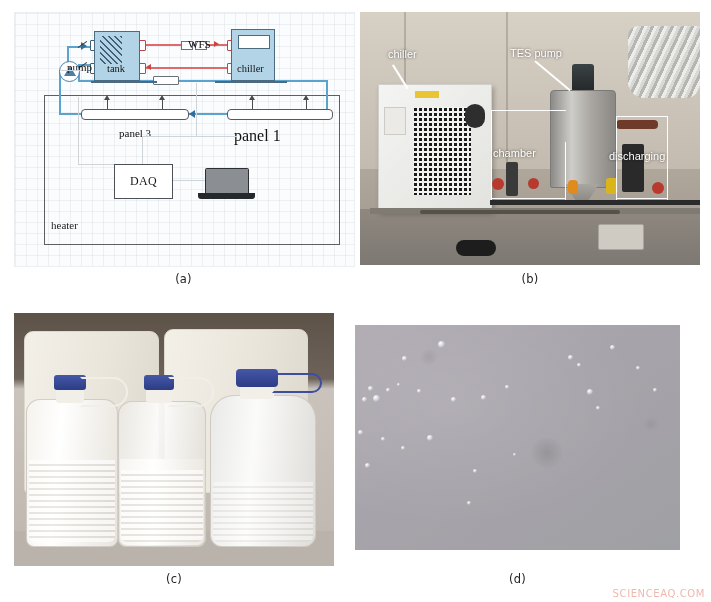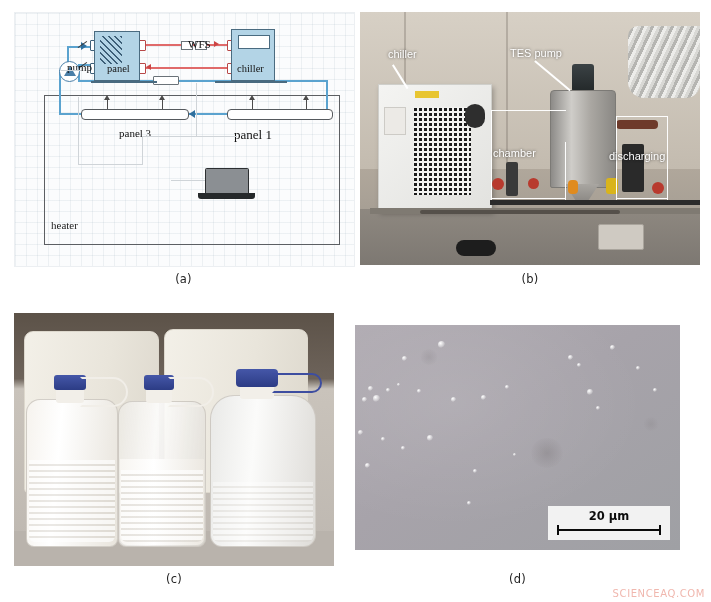--- a/index.html
+++ b/index.html
@@ -59,21 +59,21 @@
   .chiller-label{position:absolute;left:222px;top:50px;font-size:10.5px;color:#141414;}
   .chiller-base{
     position:absolute;left:200px;top:68px;width:72px;height:2px;background:#4a6b80;
   }
 
   .lbl{position:absolute;font-size:11px;color:#111;white-space:nowrap;}
   #lbl-rtd{left:80px;top:22px;}
   #lbl-wfs{left:173px;top:25px;}
   #lbl-pump{left:8px;top:48px;margin-left:44px;}
   #lbl-panel2{left:104px;top:114px;font-size:11px;}
-  #lbl-panel1{left:219px;top:114px;font-size:13px;}
+  #lbl-panel1{left:219px;top:114px;font-size:16px;}
 
   
   .pump-sym{
     position:absolute;left:44px;top:48px;width:19px;height:19px;
     border-radius:50%;border:1.3px solid #4a7fa8;background:#fff;
   }
   .pump-sym:after{
     content:"";position:absolute;left:3.5px;top:4px;
     border-left:6px solid transparent;border-right:6px solid transparent;
     border-bottom:10px solid #4a7fa8;
@@ -308,21 +308,21 @@
 
     <div class="pump-sym"></div>
     <div class="lbl" id="lbl-pump">pump</div>
     <div class="lbl" id="lbl-rtd">RTD</div>
     <div class="lbl" id="lbl-wfs">WFS</div>
 
     <div class="box tank">
       <div class="hatch"></div>
     </div>
     <div class="tank-base"></div>
-    <div class="tank-label">panel</div>
+    <div class="tank-label">tank</div>
 
     <div class="box chiller">
       <div class="display"></div>
     </div>
     <div class="chiller-base"></div>
     <div class="chiller-label">chiller</div>
 
     <div class="rpanel" style="left:66px;top:96px;width:106px;"></div>
     <div class="rpanel" style="left:212px;top:96px;width:104px;"></div>
     <div class="lbl" id="lbl-panel2">panel 3</div>
@@ -338,20 +338,23 @@
     <div class="arr arr-u-gray" style="left:288px;top:82px;"></div>
 
     <div class="pipe-gray" style="left:63px;top:84px;width:1.4px;height:67px;"></div>
     <div class="pipe-gray" style="left:63px;top:151px;width:65px;height:1.4px;"></div>
     <div class="pipe-gray" style="left:127px;top:123px;width:1.4px;height:28px;"></div>
     <div class="pipe-gray" style="left:127px;top:123px;width:95px;height:1.4px;"></div>
     <div class="pipe-gray" style="left:181px;top:70px;width:1.4px;height:54px;"></div>
     <div class="pipe-gray" style="left:156px;top:167px;width:36px;height:1.4px;"></div>
     <div class="pipe-gray" style="left:46px;top:57px;width:20px;height:1.4px;"></div>
 
+    <div class="daq">
+      <div class="daq-label">DAQ</div>
+    </div>
 
     <div class="laptop-screen"></div>
     <div class="laptop-base"></div>
 
   </div>
   <div class="caption" style="left:14px;top:272px;width:339px;">(a)</div>
 
   <div class="panel" id="panel-b">
     <div class="photo-b-bg"></div>
     <div class="wall"></div>
@@ -464,21 +467,17 @@
     <div class="droplet" style="left:96px;top:72px;width:5px;height:5px;"></div>
     <div class="droplet" style="left:213px;top:30px;width:5px;height:5px;"></div>
     <div class="droplet" style="left:232px;top:64px;width:6px;height:6px;"></div>
     <div class="droplet" style="left:241px;top:81px;width:4px;height:4px;"></div>
     <div class="droplet" style="left:222px;top:38px;width:4px;height:4px;"></div>
     <div class="droplet" style="left:255px;top:20px;width:5px;height:5px;"></div>
     <div class="droplet" style="left:281px;top:41px;width:4px;height:4px;"></div>
     <div class="droplet" style="left:298px;top:63px;width:4px;height:4px;"></div>
     <div class="droplet" style="left:158px;top:128px;width:3px;height:3px;"></div>
 
-    <div class="scalebar-box">
-      <div class="scalebar-text">20 µm</div>
-      <div class="scalebar-line"></div>
-    </div>
   </div>
   <div class="caption" style="left:355px;top:572px;width:325px;">(d)</div>
 
   <div id="watermark">SCIENCEAQ.COM</div>
 </div>
 
 </body></html>

